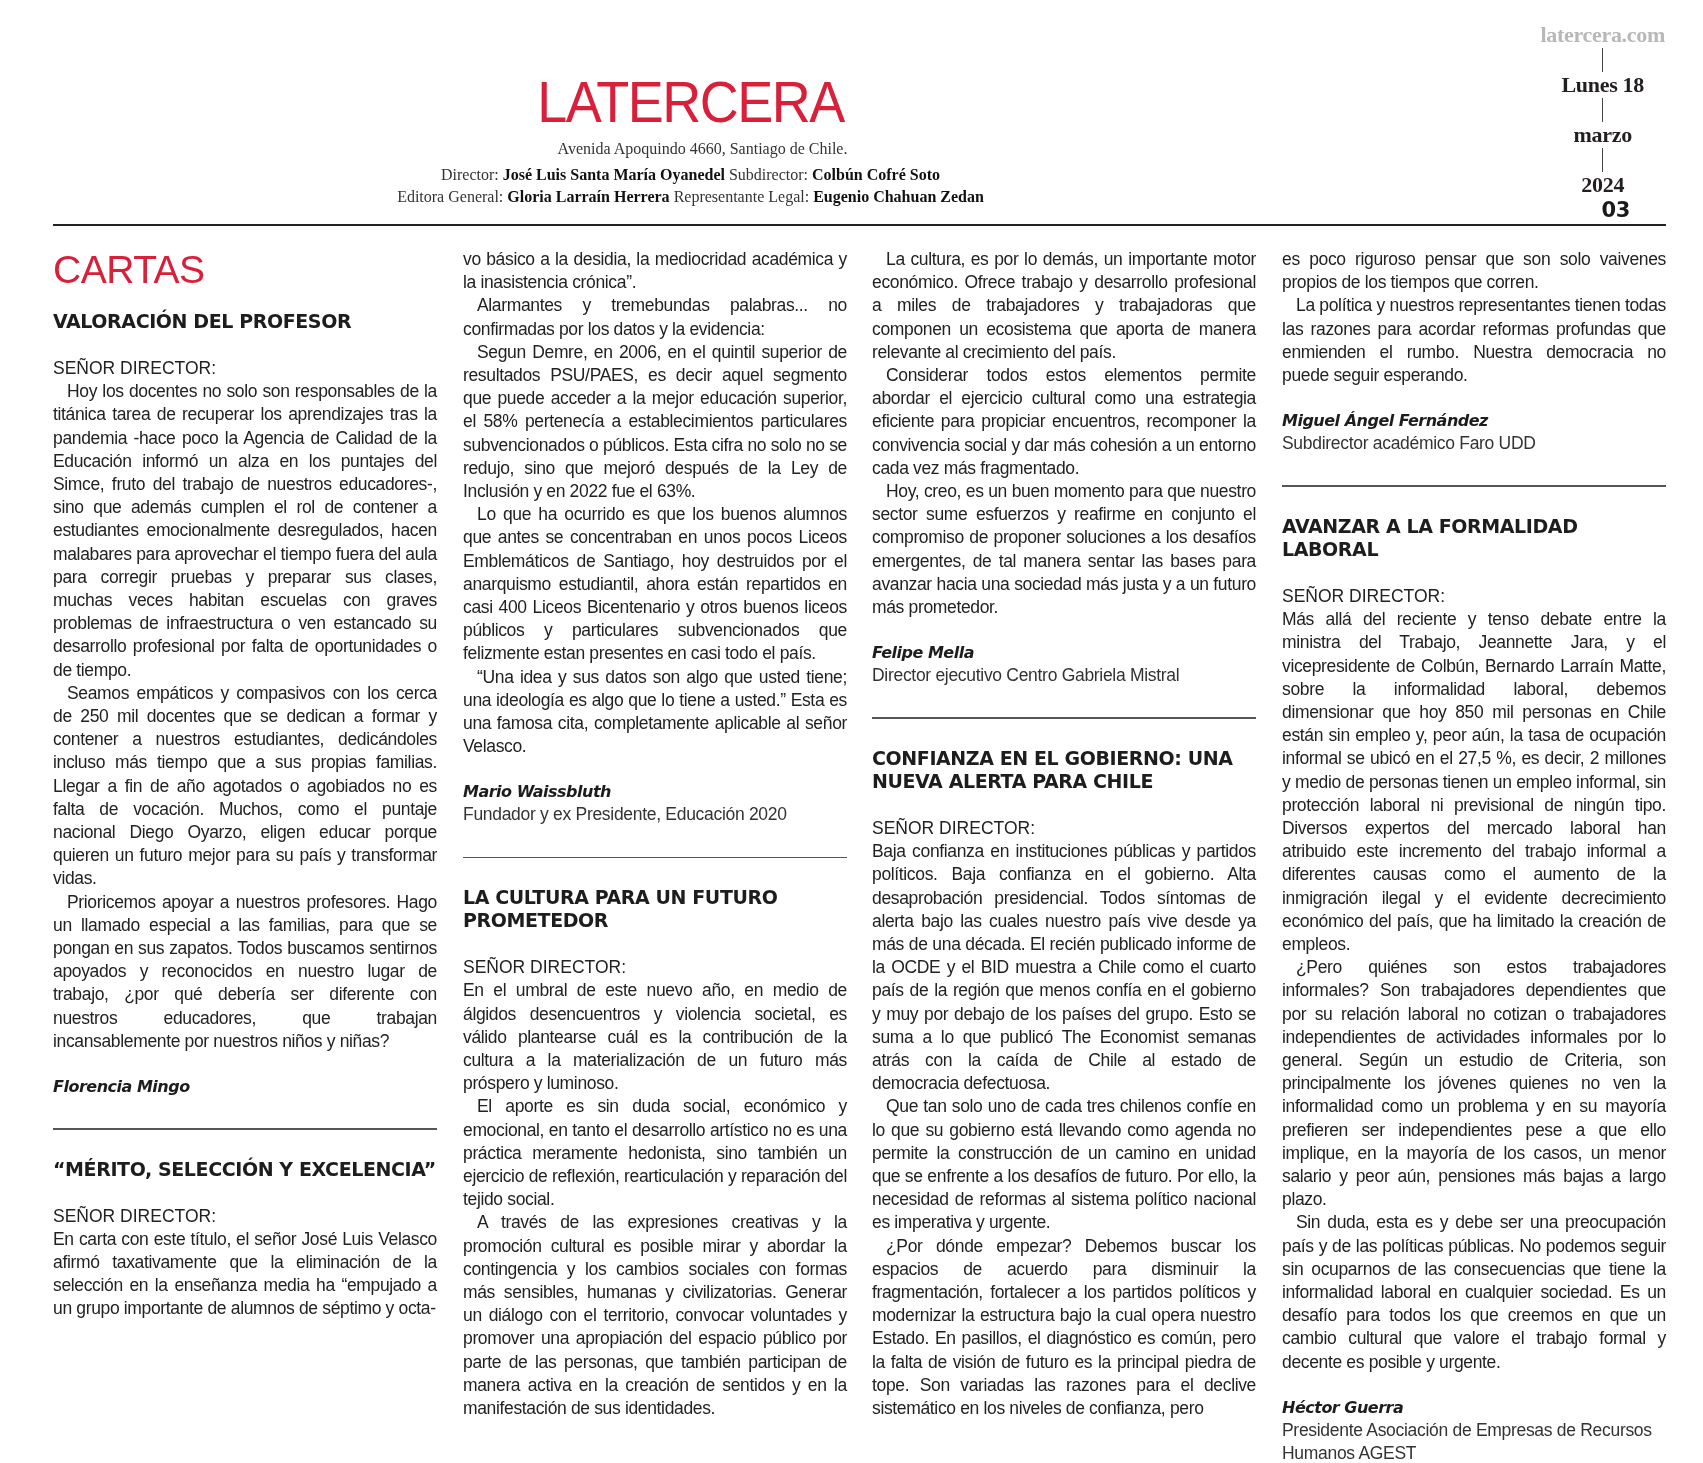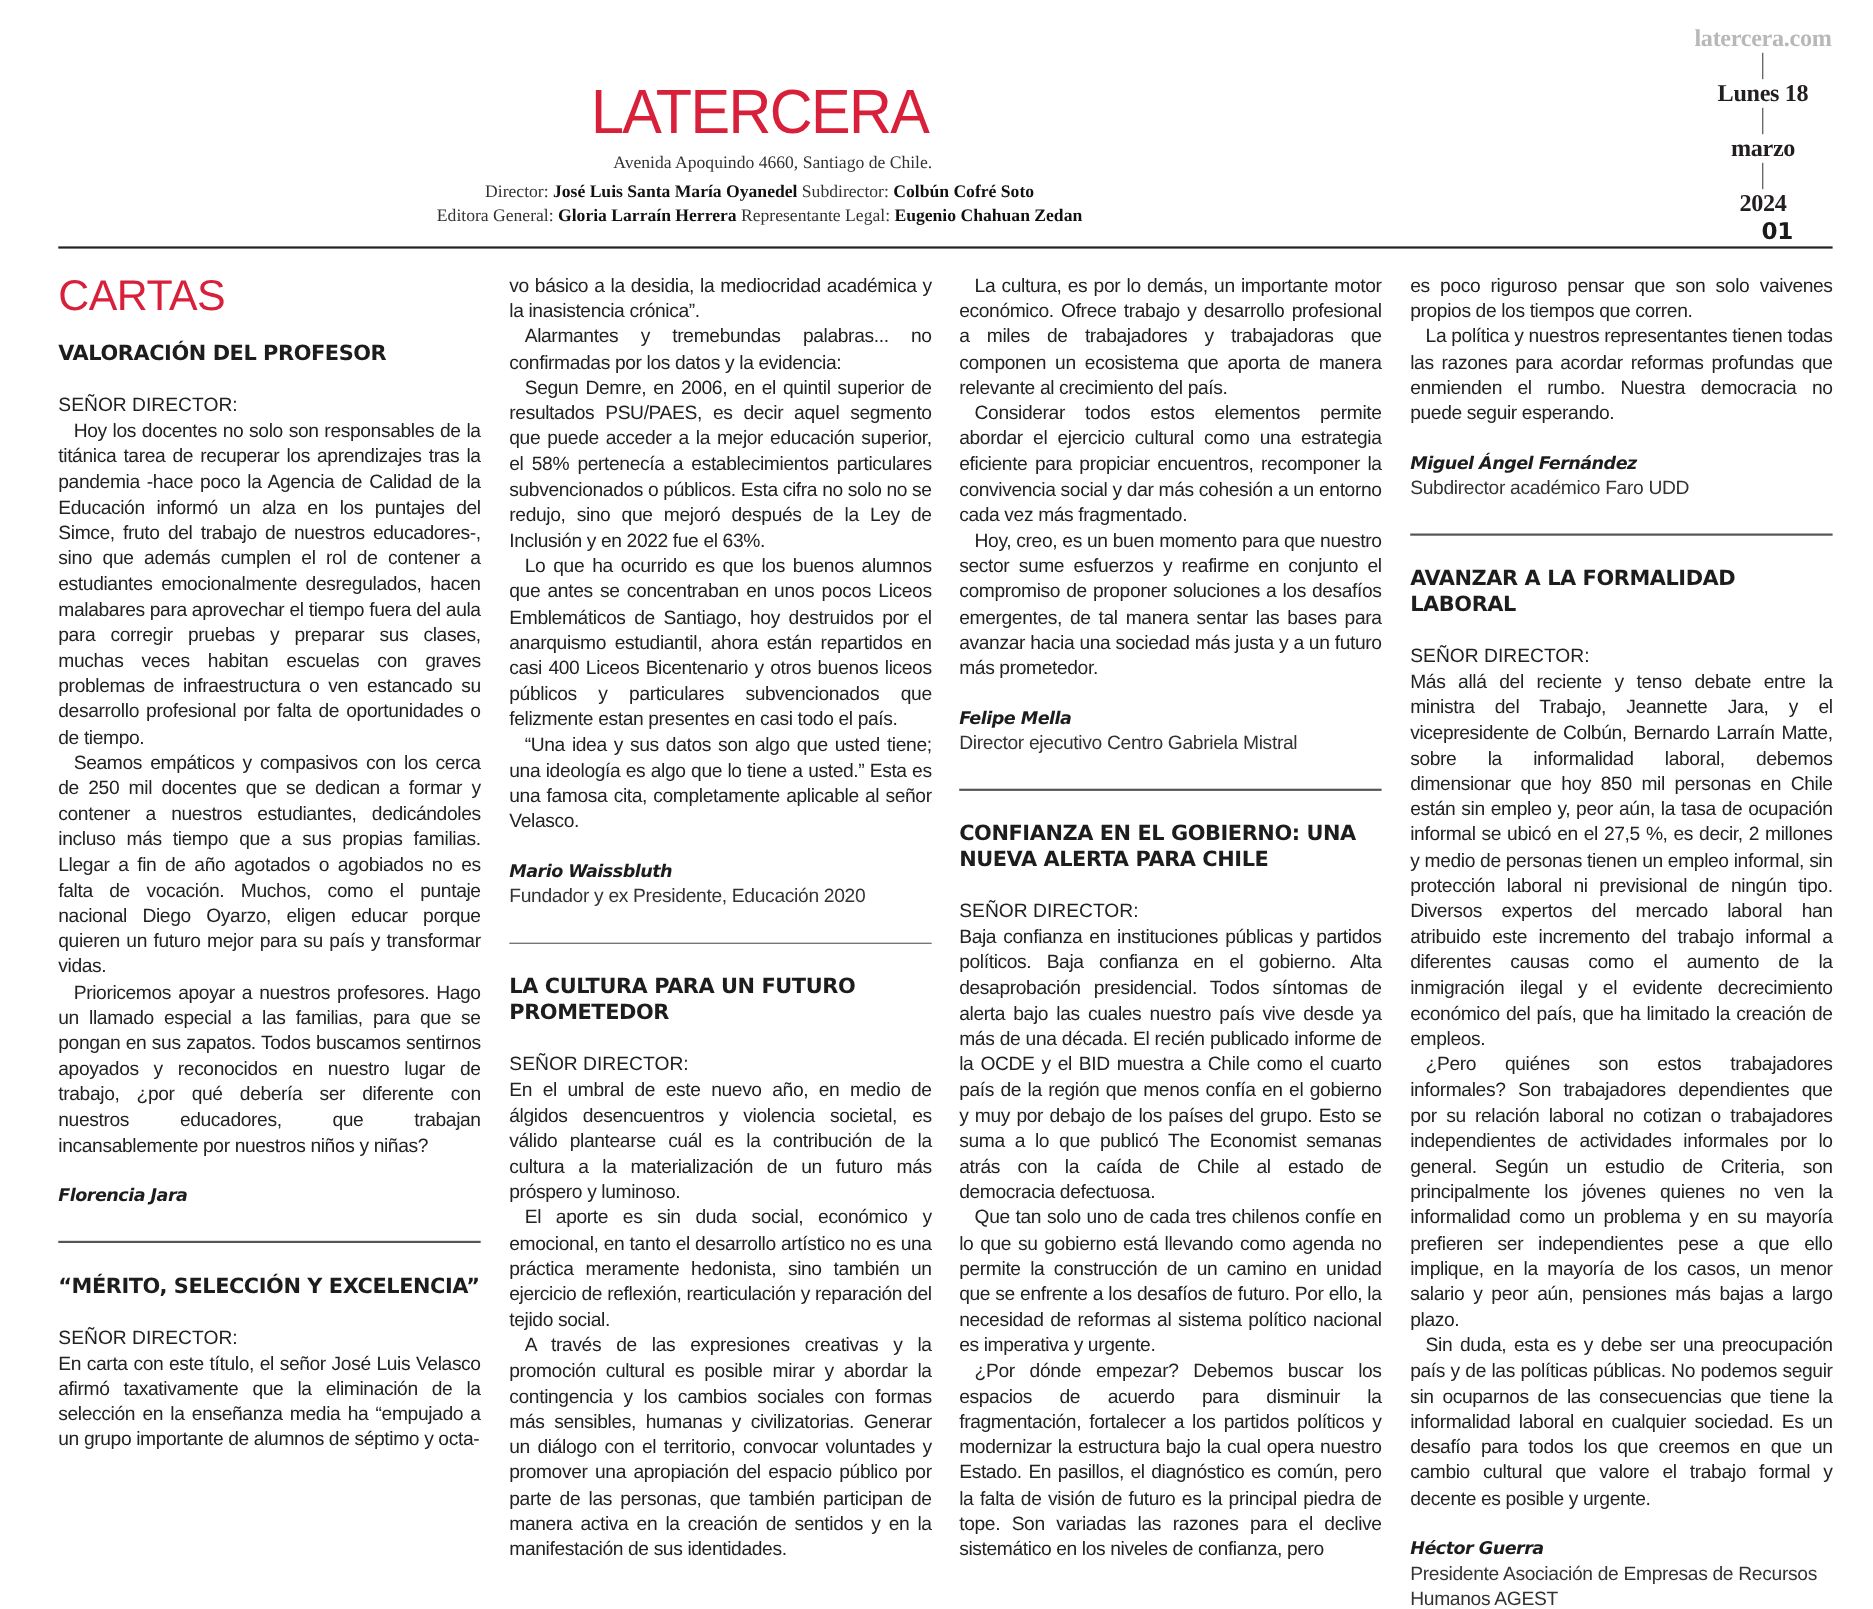--- a/index.html
+++ b/index.html
@@ -55,21 +55,21 @@
 <body>
 
 <div class="topbar">
   <span class="site">latercera.com</span>
   <span class="sep"></span>
   <span>Lunes 18</span>
   <span class="sep"></span>
   <span>marzo</span>
   <span class="sep"></span>
   <span>2024</span>
-  <span class="pg">01</span>
+  <span class="pg">03</span>
 </div>
 
 <div class="masthead">
   <div class="logo">LATERCERA</div>
   <div class="address">Avenida Apoquindo 4660, Santiago de Chile.</div>
   <div class="staff staff-1">
     <span>Director:</span>
     <b>José Luis Santa María Oyanedel</b>
     <span>Subdirector:</span>
     <b>Colbún Cofré Soto</b>
@@ -85,21 +85,21 @@
 <div class="rule-main"></div>
 
 <div class="col c1">
   <div class="section-title">CARTAS</div>
   <article>
     <h2 class="hl">VALORACIÓN DEL PROFESOR</h2>
     <div class="salute">SEÑOR DIRECTOR:</div>
     <p class="body ind">Hoy los docentes no solo son responsables de la titánica tarea de recuperar los aprendizajes tras la pandemia -hace poco la Agencia de Calidad de la Educación informó un alza en los puntajes del Simce, fruto del trabajo de nuestros educadores-, sino que además cumplen el rol de contener a estudiantes emocionalmente desregulados, hacen malabares para aprovechar el tiempo fuera del aula para corregir pruebas y preparar sus clases, muchas veces habitan escuelas con graves problemas de infraestructura o ven estancado su desarrollo profesional por falta de oportunidades o de tiempo.</p>
     <p class="body ind">Seamos empáticos y compasivos con los cerca de 250 mil docentes que se dedican a formar y contener a nuestros estudiantes, dedicándoles incluso más tiempo que a sus propias familias. Llegar a fin de año agotados o agobiados no es falta de vocación. Muchos, como el puntaje nacional Diego Oyarzo, eligen educar porque quieren un futuro mejor para su país y transformar vidas.</p>
     <p class="body ind">Prioricemos apoyar a nuestros profesores. Hago un llamado especial a las familias, para que se pongan en sus zapatos. Todos buscamos sentirnos apoyados y reconocidos en nuestro lugar de trabajo, ¿por qué debería ser diferente con nuestros educadores, que trabajan incansablemente por nuestros niños y niñas?</p>
-    <div class="sign">Florencia Jara</div>
+    <div class="sign">Florencia Mingo</div>
   </article>
   <div class="divider"></div>
   <article>
     <h2 class="hl">“MÉRITO, SELECCIÓN Y EXCELENCIA”</h2>
     <div class="salute">SEÑOR DIRECTOR:</div>
     <p class="body">En carta con este título, el señor José Luis Velasco afirmó taxativamente que la eliminación de la selección en la enseñanza media ha “empujado a un grupo importante de alumnos de séptimo y octa-</p>
   </article>
 </div>
 
 <div class="col c2">

